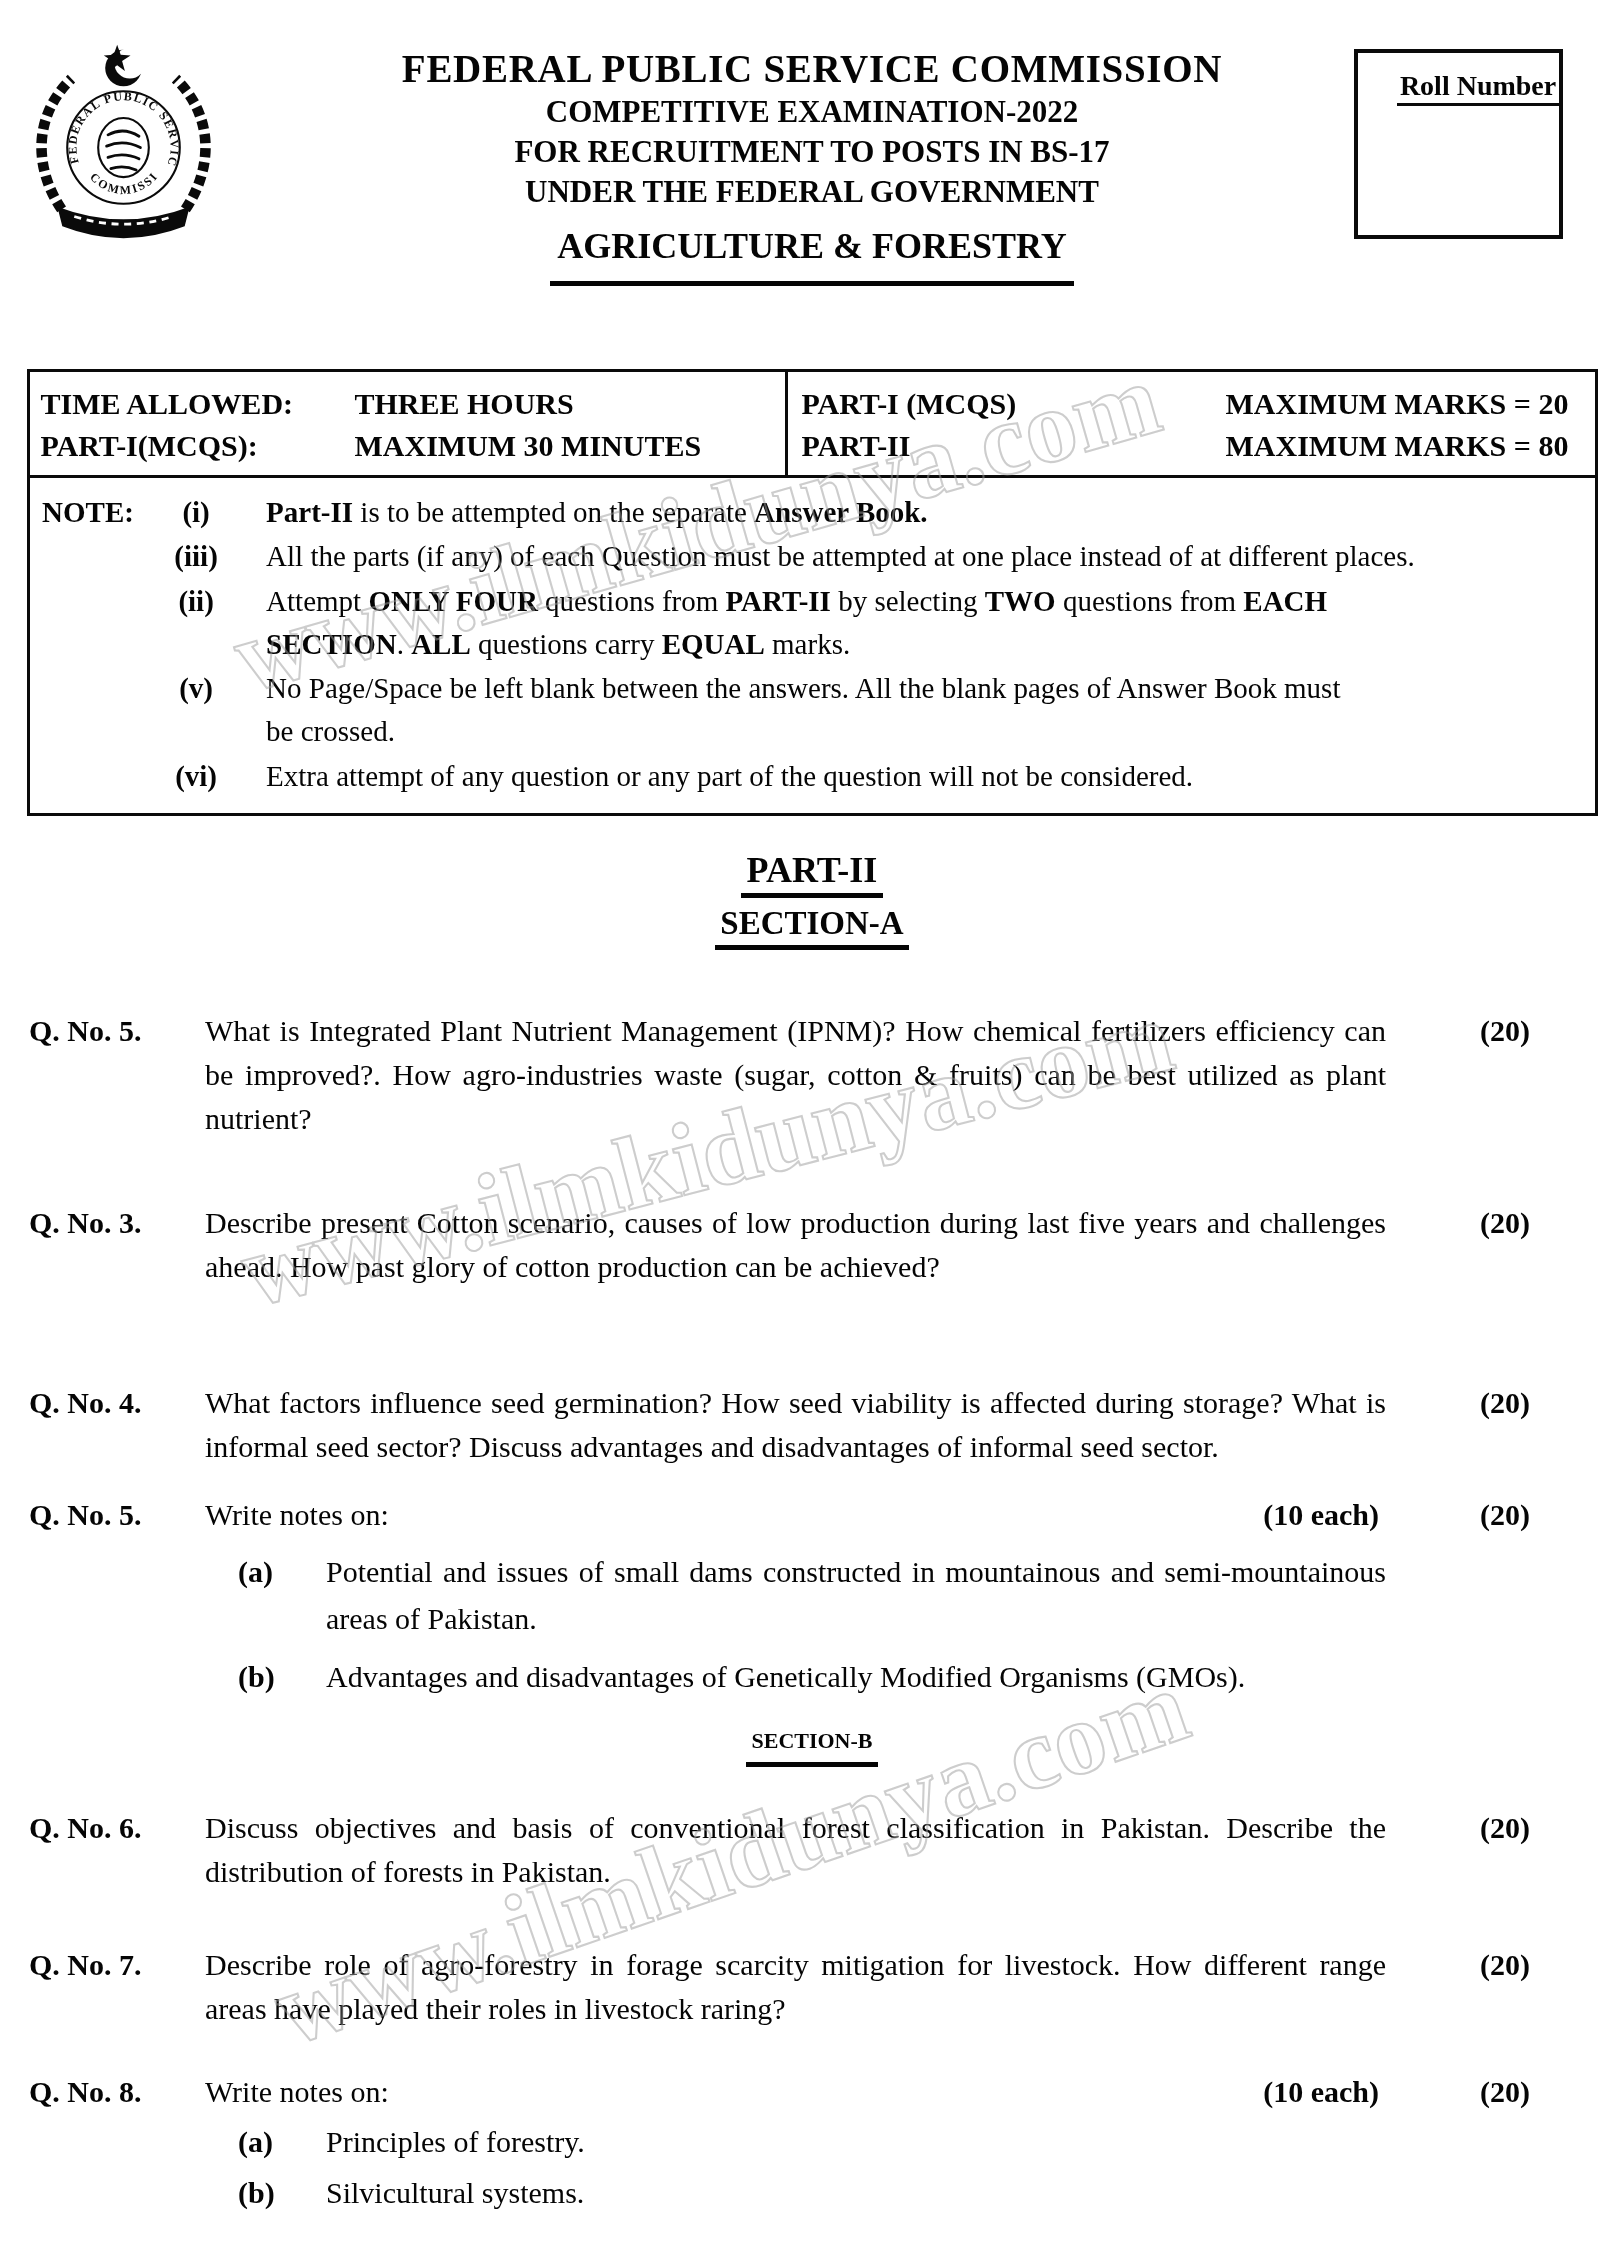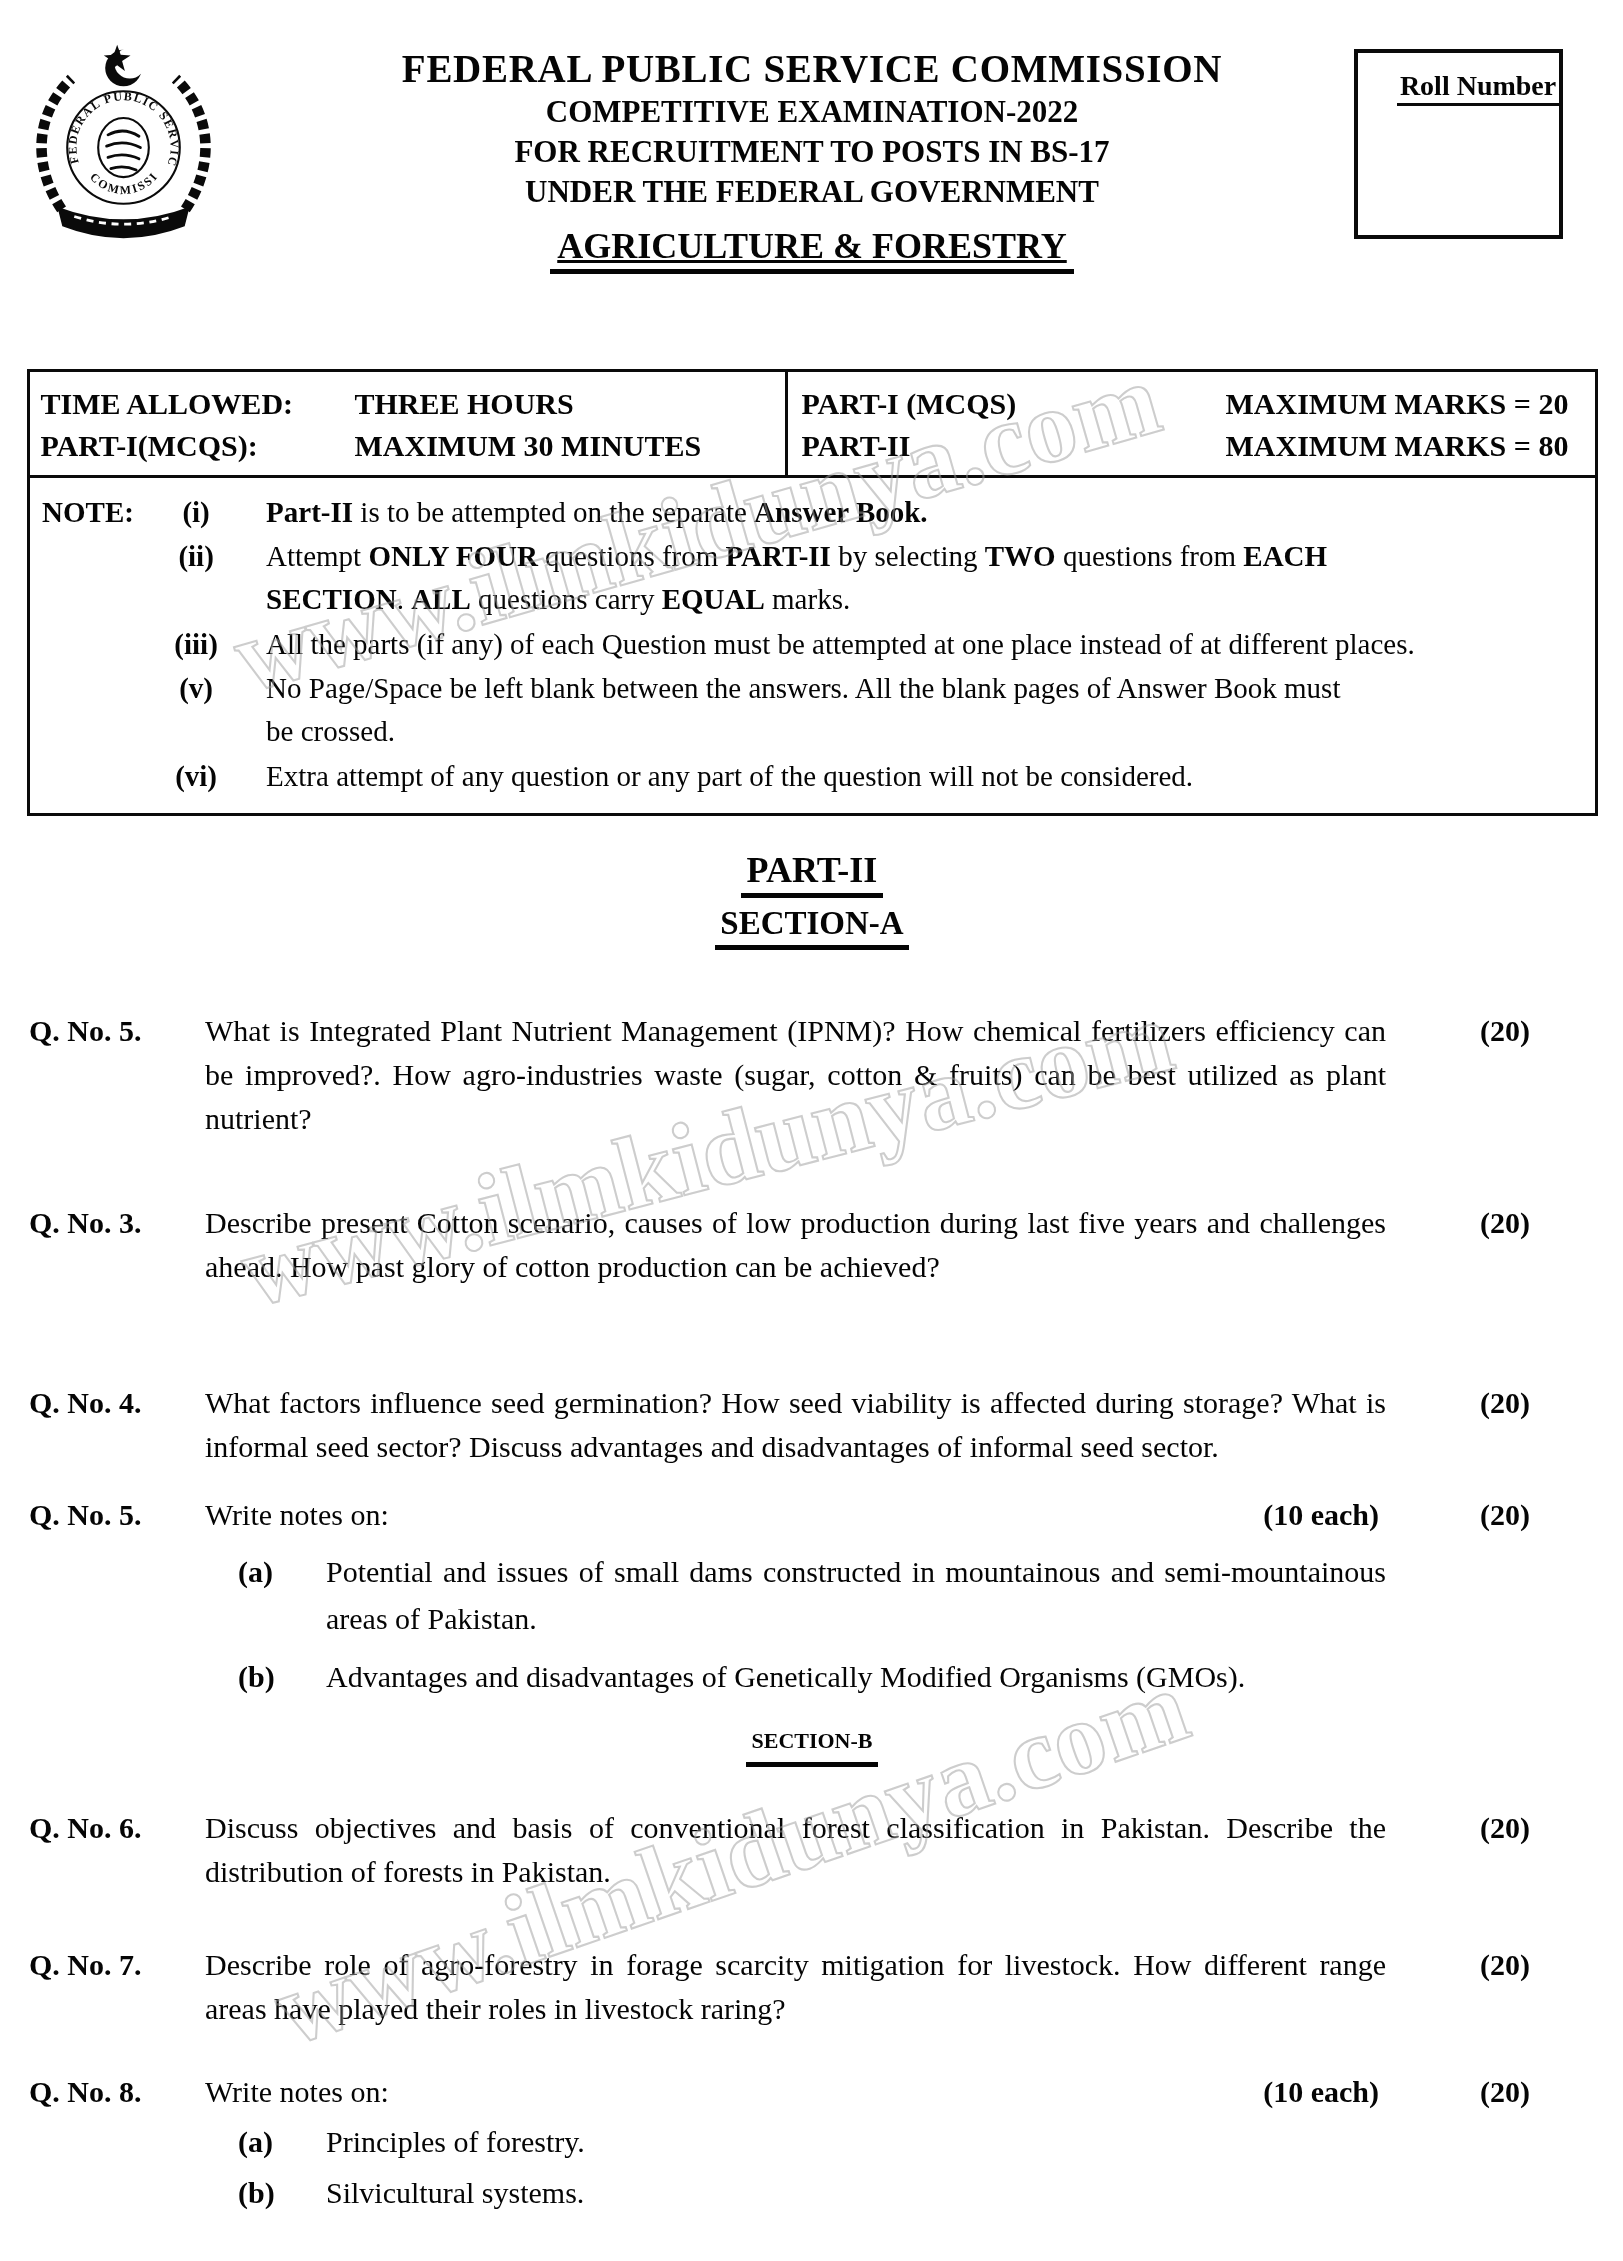--- a/index.html
+++ b/index.html
@@ -29,21 +29,21 @@
   .wm1{left:237px;top:600px;transform:rotate(-16deg);}
   .wm2{left:244px;top:1214px;transform:rotate(-14.5deg);}
   .wm3{left:279px;top:1954px;transform:rotate(-19deg);}
   
   .header{position:relative;height:327px;}
   .emblem{position:absolute;left:18px;top:35px;width:211px;height:204px;}
   .titles{text-align:center;padding-top:46px;}
   .t-org{font-size:39px;font-weight:bold;line-height:46px;letter-spacing:0.7px;}
   .t-sub{font-size:31px;font-weight:bold;line-height:40px;}
   .t-subject{margin-top:12.6px;font-size:36px;font-weight:bold;line-height:42px;}
-  .t-subject .u{display:inline-block;border-bottom:5.6px solid #050505;padding:0 7px 2px;text-decoration:underline;}
+  .t-subject .u{display:inline-block;border-bottom:5.6px solid #050505;padding:0 7px 14px;}
   .rollbox{
     position:absolute;right:61px;top:49px;width:209px;height:190px;
     border:4.2px solid #0a0a0a;background:#fff;box-sizing:border-box;
     text-align:right;
     text-decoration:underline;
   }
   .rolllabel{
     display:inline-block;margin-top:16.7px;font-size:28px;font-weight:bold;
     border-bottom:3.5px solid #0a0a0a;padding:0 2.8px 1.4px;
   }
@@ -163,28 +163,28 @@
     </div>
 
     <div class="notes">
       <div class="noterow">
         <span class="note-label">NOTE:</span>
         <span class="note-num">(i)</span>
         <span class="note-text"><b>Part-II</b><span> is to be attempted on the separate </span><b>Answer Book.</b></span>
       </div>
       <div class="noterow">
         <span></span>
+        <span class="note-num">(iii)</span>
+        <span class="note-text"><span>All the parts (if any) of each Question must be attempted at one place instead of at different places.</span></span>
+      </div>
+      <div class="noterow">
+        <span></span>
         <span class="note-num">(ii)</span>
         <span class="note-text"><span>Attempt </span><b>ONLY FOUR</b><span> questions from </span><b>PART-II</b><span> by selecting </span><b>TWO</b><span> questions from </span><b>EACH</b><span>
 </span><b>SECTION</b><span>. </span><b>ALL</b><span> questions carry </span><b>EQUAL</b><span> marks.</span></span>
-      </div>
-      <div class="noterow">
-        <span></span>
-        <span class="note-num">(iii)</span>
-        <span class="note-text"><span>All the parts (if any) of each Question must be attempted at one place instead of at different places.</span></span>
       </div>
       <div class="noterow">
         <span></span>
         <span class="note-num">(v)</span>
         <span class="note-text"><span>No Page/Space be left blank between the answers. All the blank pages of Answer Book must
 be crossed.</span></span>
       </div>
       <div class="noterow">
         <span></span>
         <span class="note-num">(vi)</span>

